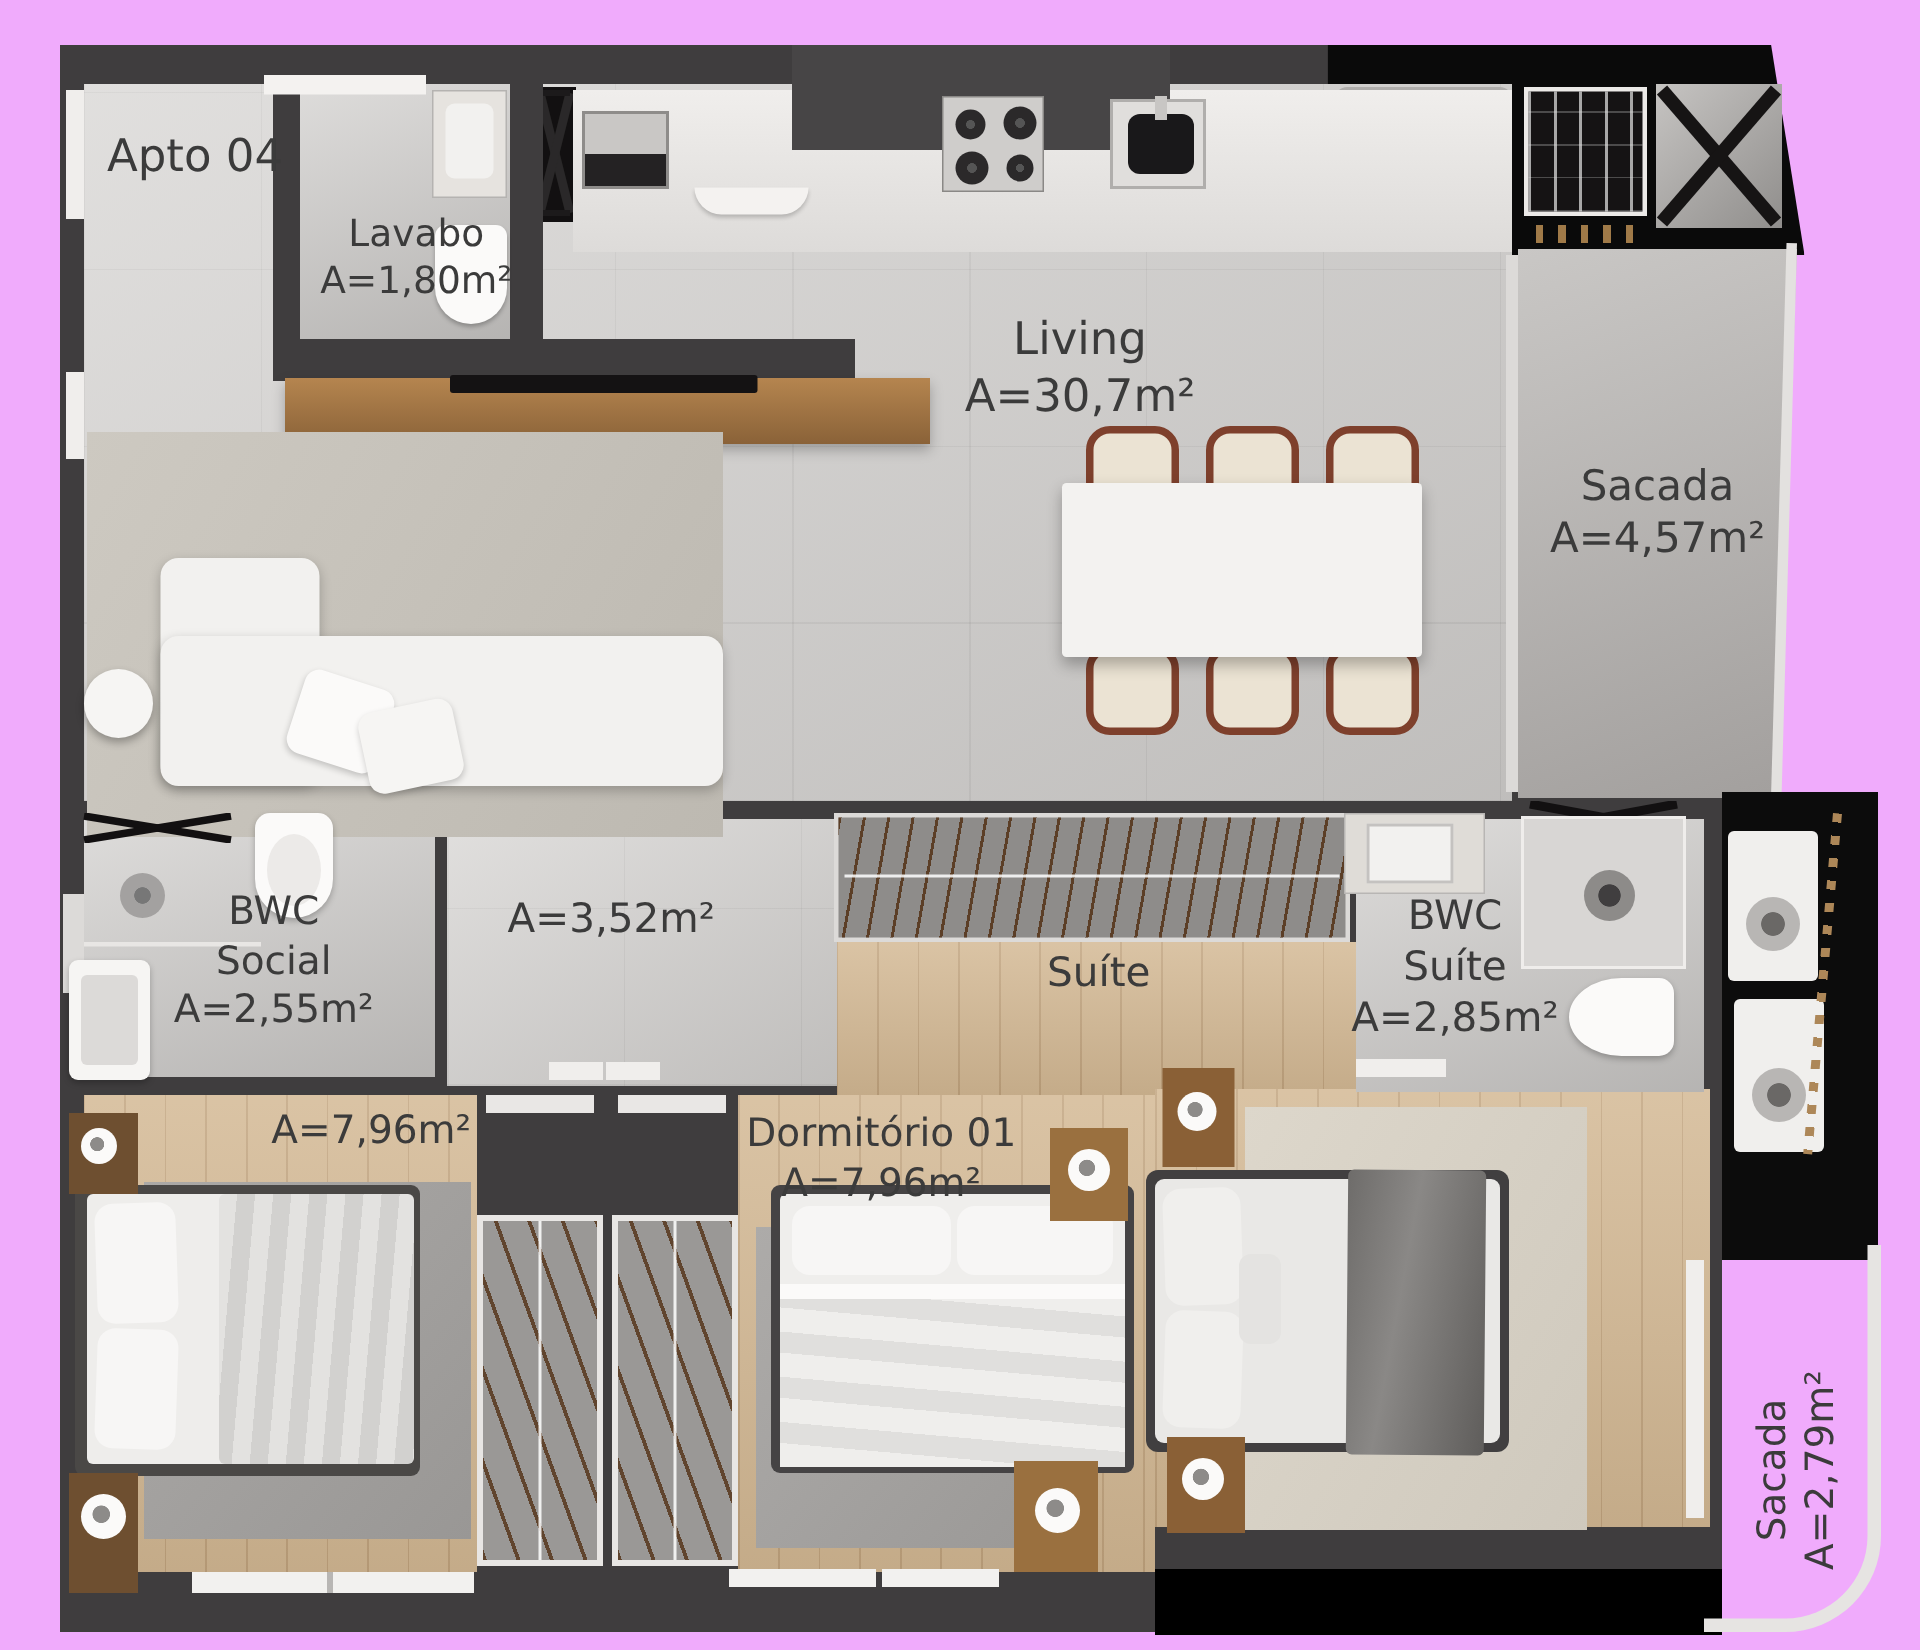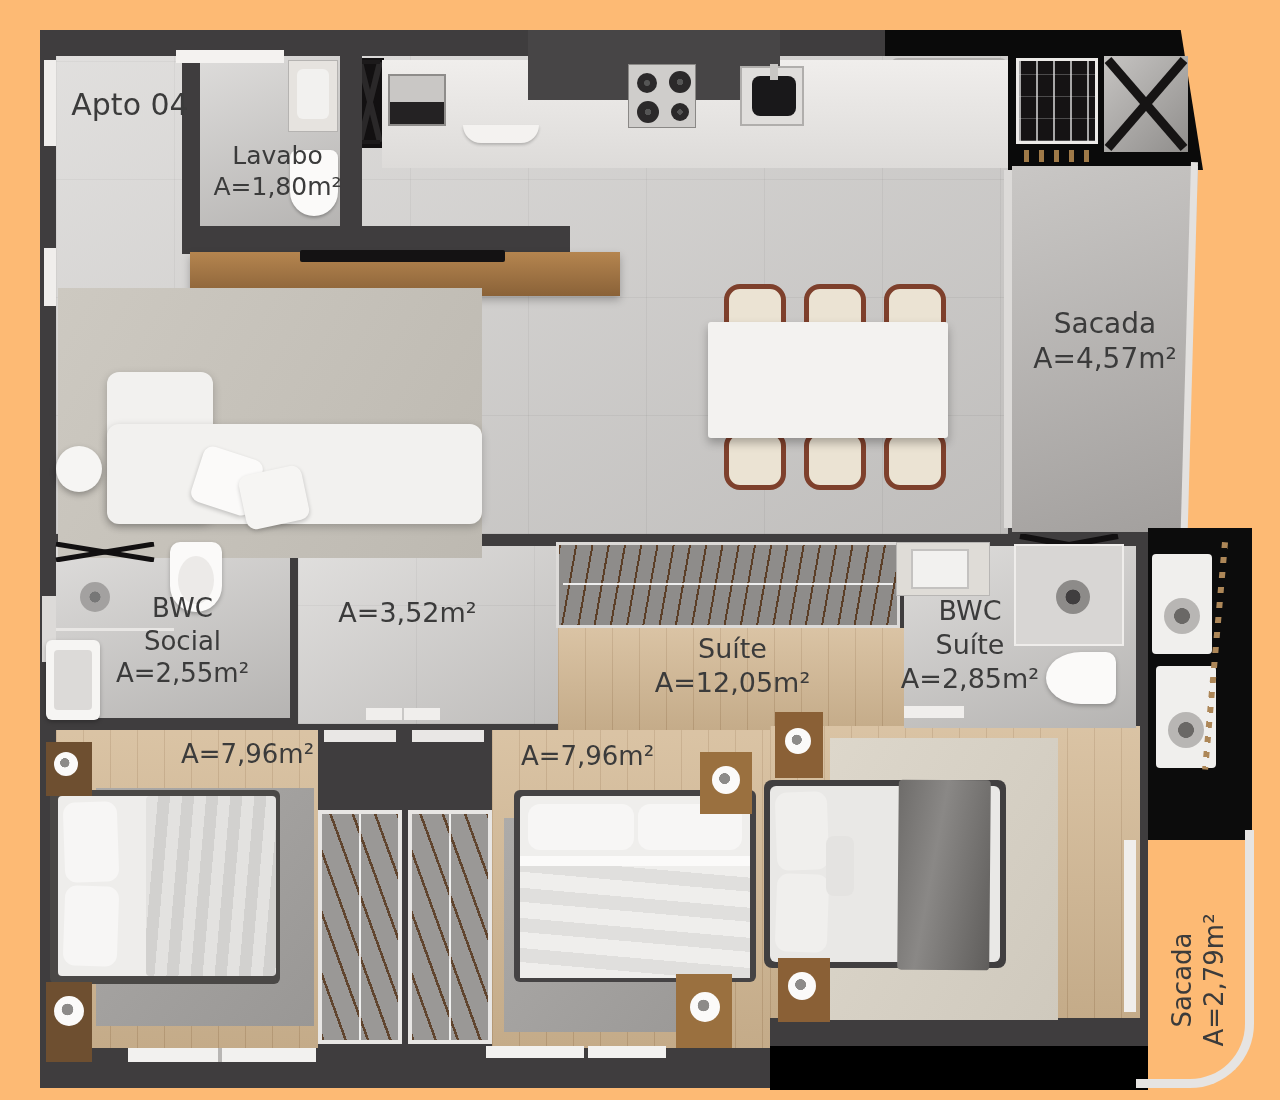--- a/index.html
+++ b/index.html
@@ -1,16 +1,16 @@
 <!DOCTYPE html>
 <html><head>
 <meta charset="utf-8">
 <style>
   html,body{margin:0;padding:0;background:#000;}
-  #stage{position:relative;width:1280px;height:1100px;background:#fdba74;overflow:hidden;
+  #stage{position:relative;width:1280px;height:1100px;background:#f0abfc;overflow:hidden;
          font-family:"DejaVu Sans","Liberation Sans",sans-serif;}
   .abs{position:absolute;box-sizing:border-box;}
   .wall{background:#3F3D3E;}
   .tile{background-color:#d5d3d1;
         background-image:linear-gradient(150deg, rgba(255,255,255,.28), rgba(0,0,0,.10)),
         repeating-linear-gradient(90deg, rgba(0,0,0,.05) 0 1px, transparent 1px 118px),
         repeating-linear-gradient(0deg, rgba(0,0,0,.05) 0 1px, transparent 1px 118px);}
   .tile2{background-color:#cfcdcb;
         background-image:linear-gradient(160deg, rgba(255,255,255,.30), rgba(0,0,0,.12));}
   .wood{background-color:#d3b893;
@@ -211,46 +211,48 @@
   <div class="abs" style="left:1124px;top:840px;width:12px;height:172px;background:#f0eeec;"></div>
 
   <div class="lbl f30" style="left:55px;top:86px;width:150px;">
     <div>Apto 04</div>
   </div>
   <div class="lbl f25" style="left:195px;top:140px;width:165px;">
     <div>Lavabo</div>
     <div>A=1,80m²</div>
   </div>
   <div class="lbl f30" style="left:610px;top:208px;width:220px;">
+    <div>Living</div>
+    <div>A=30,7m²</div>
   </div>
   <div class="lbl f28" style="left:1010px;top:306px;width:190px;">
     <div>Sacada</div>
     <div>A=4,57m²</div>
   </div>
   <div class="lbl f26" style="left:95px;top:592px;width:175px;">
     <div>BWC</div>
     <div>Social</div>
     <div>A=2,55m²</div>
   </div>
   <div class="lbl f27" style="left:285px;top:596px;width:245px;">
     <div>A=3,52m²</div>
   </div>
   <div class="lbl f27" style="left:610px;top:632px;width:245px;">
     <div>Suíte</div>
-    <div>A=12,05m²</div>
   </div>
   <div class="lbl f27" style="left:880px;top:594px;width:180px;">
     <div>BWC</div>
     <div>Suíte</div>
     <div>A=2,85m²</div>
   </div>
   <div class="lbl f26" style="left:125px;top:738px;width:245px;">
     <div>A=7,96m²</div>
   </div>
   <div class="lbl f26" style="left:465px;top:740px;width:245px;">
+    <div>Dormitório 01</div>
     <div>A=7,96m²</div>
   </div>
   <div class="lbl f26" style="left:1128px;top:890px;width:140px;height:180px;transform:rotate(-90deg);display:flex;flex-direction:column;justify-content:center;">
     <div>Sacada</div>
     <div>A=2,79m²</div>
   </div>
 
 
 </div>
 

